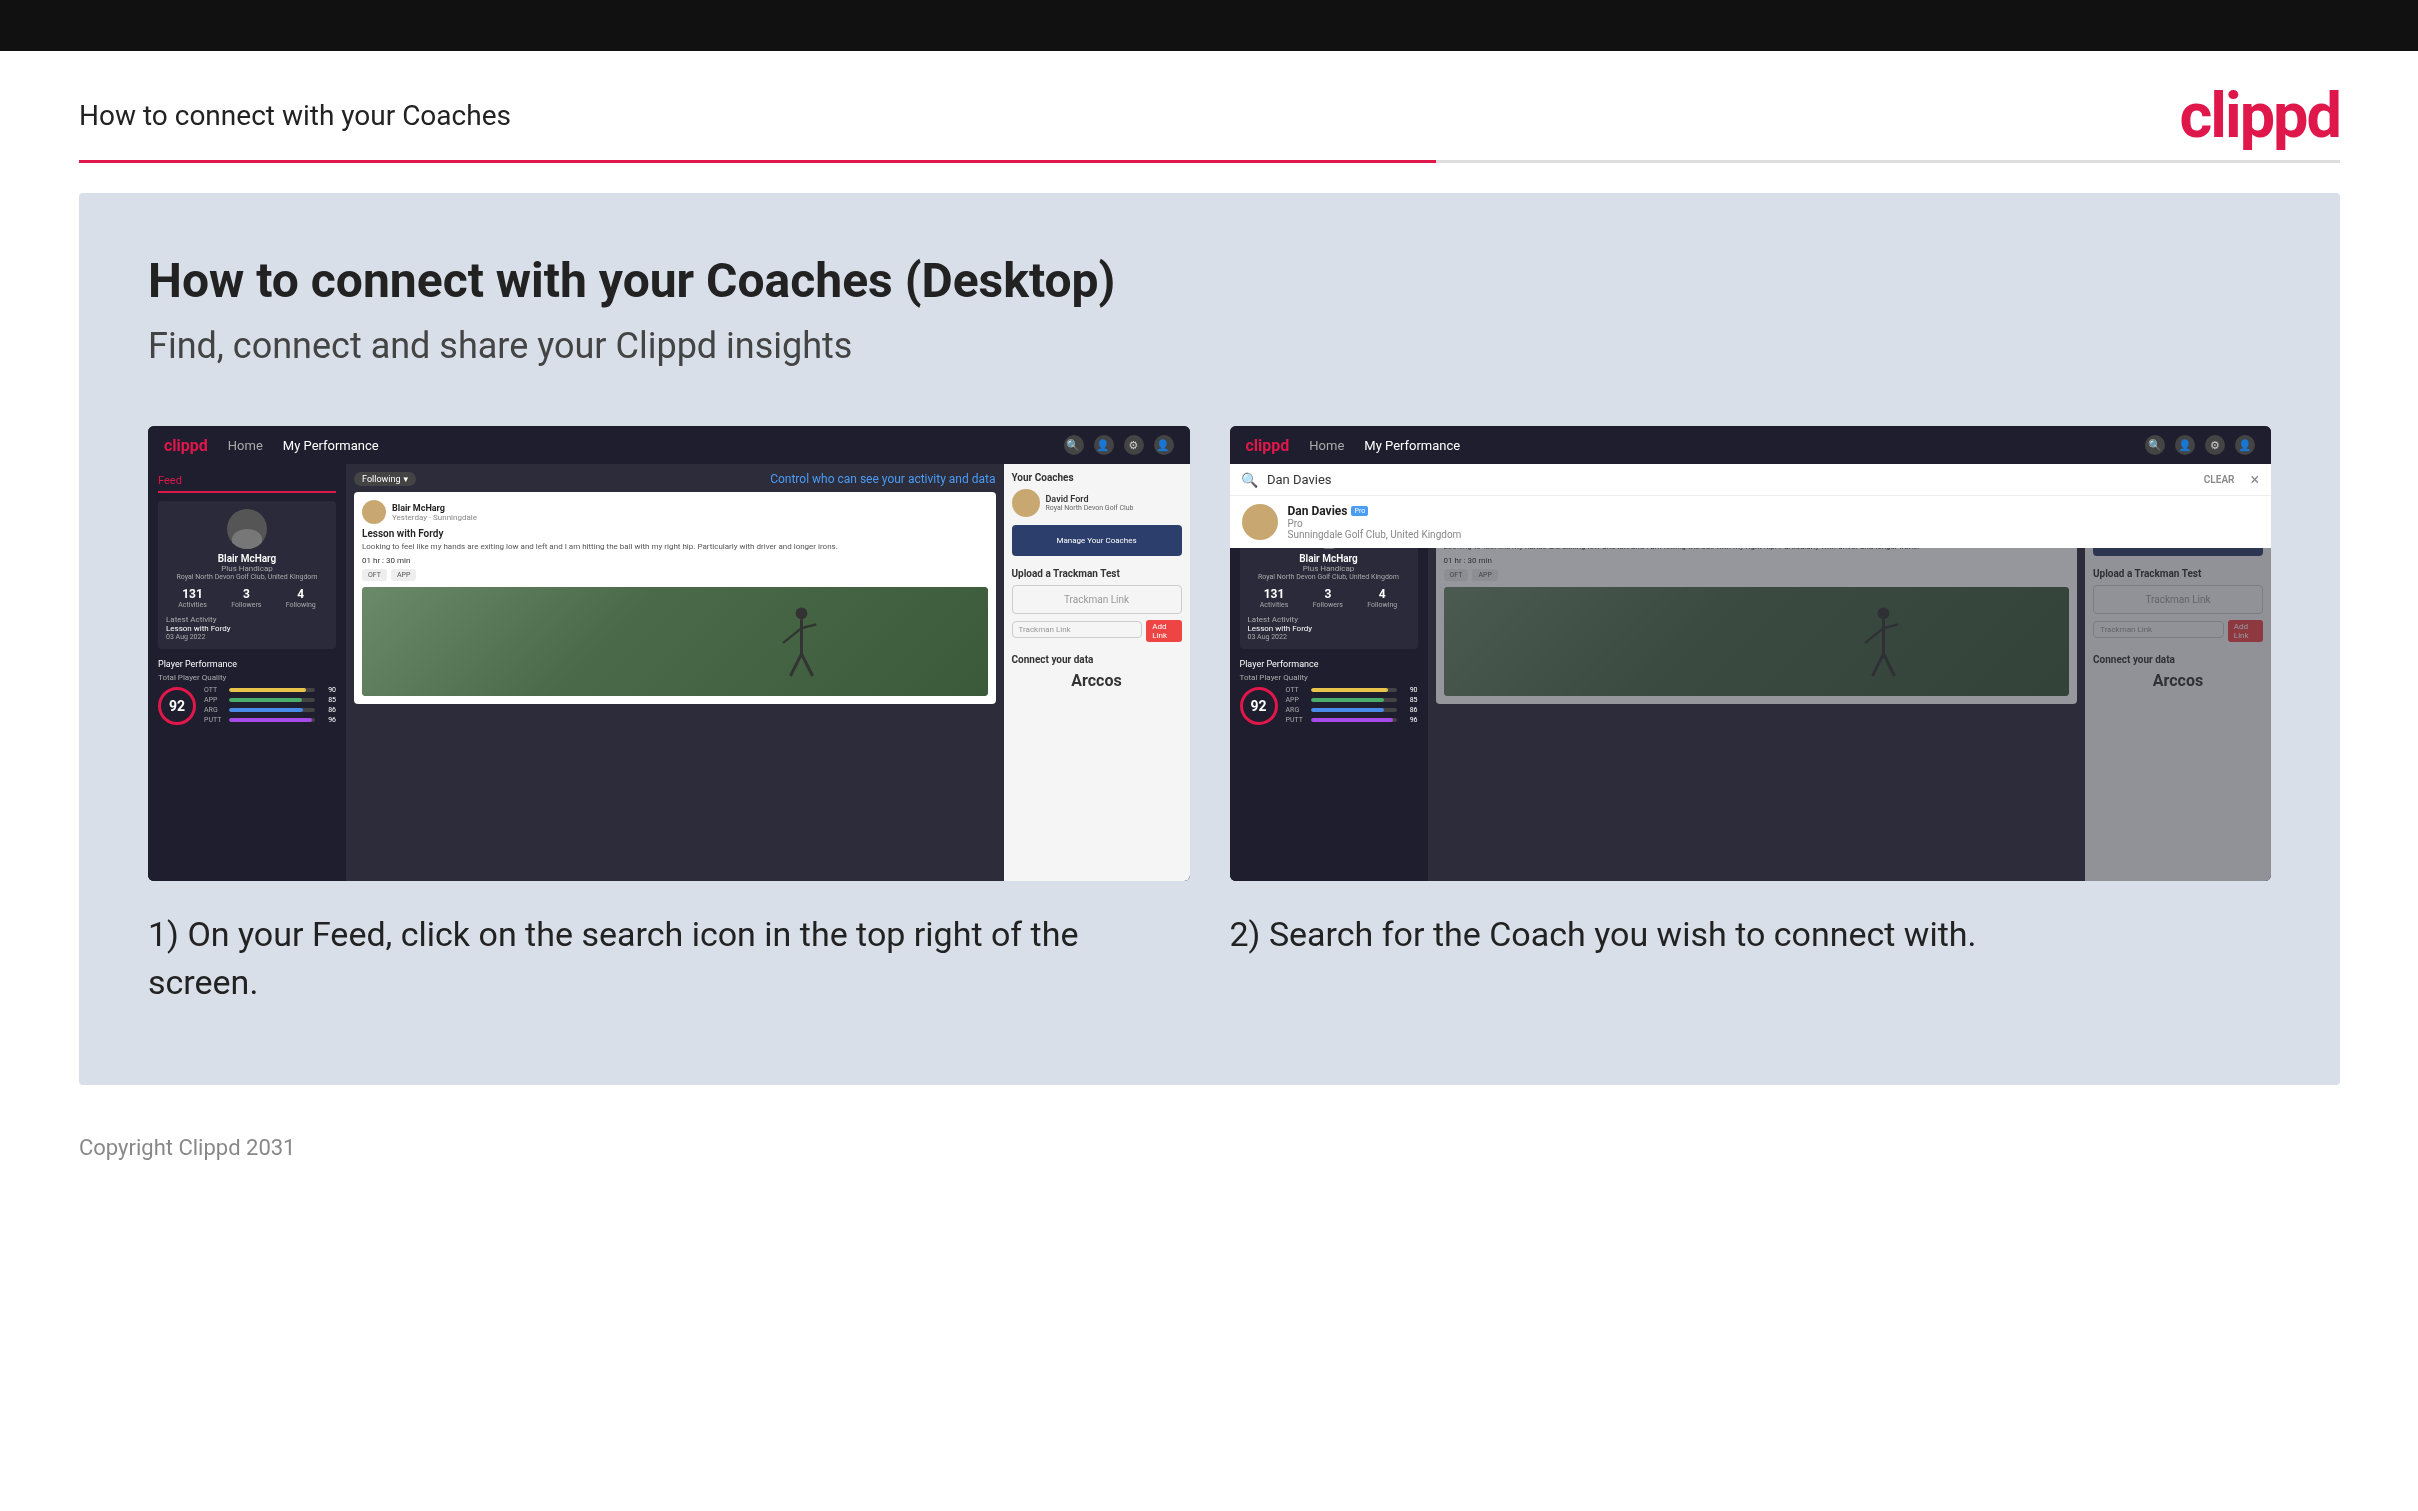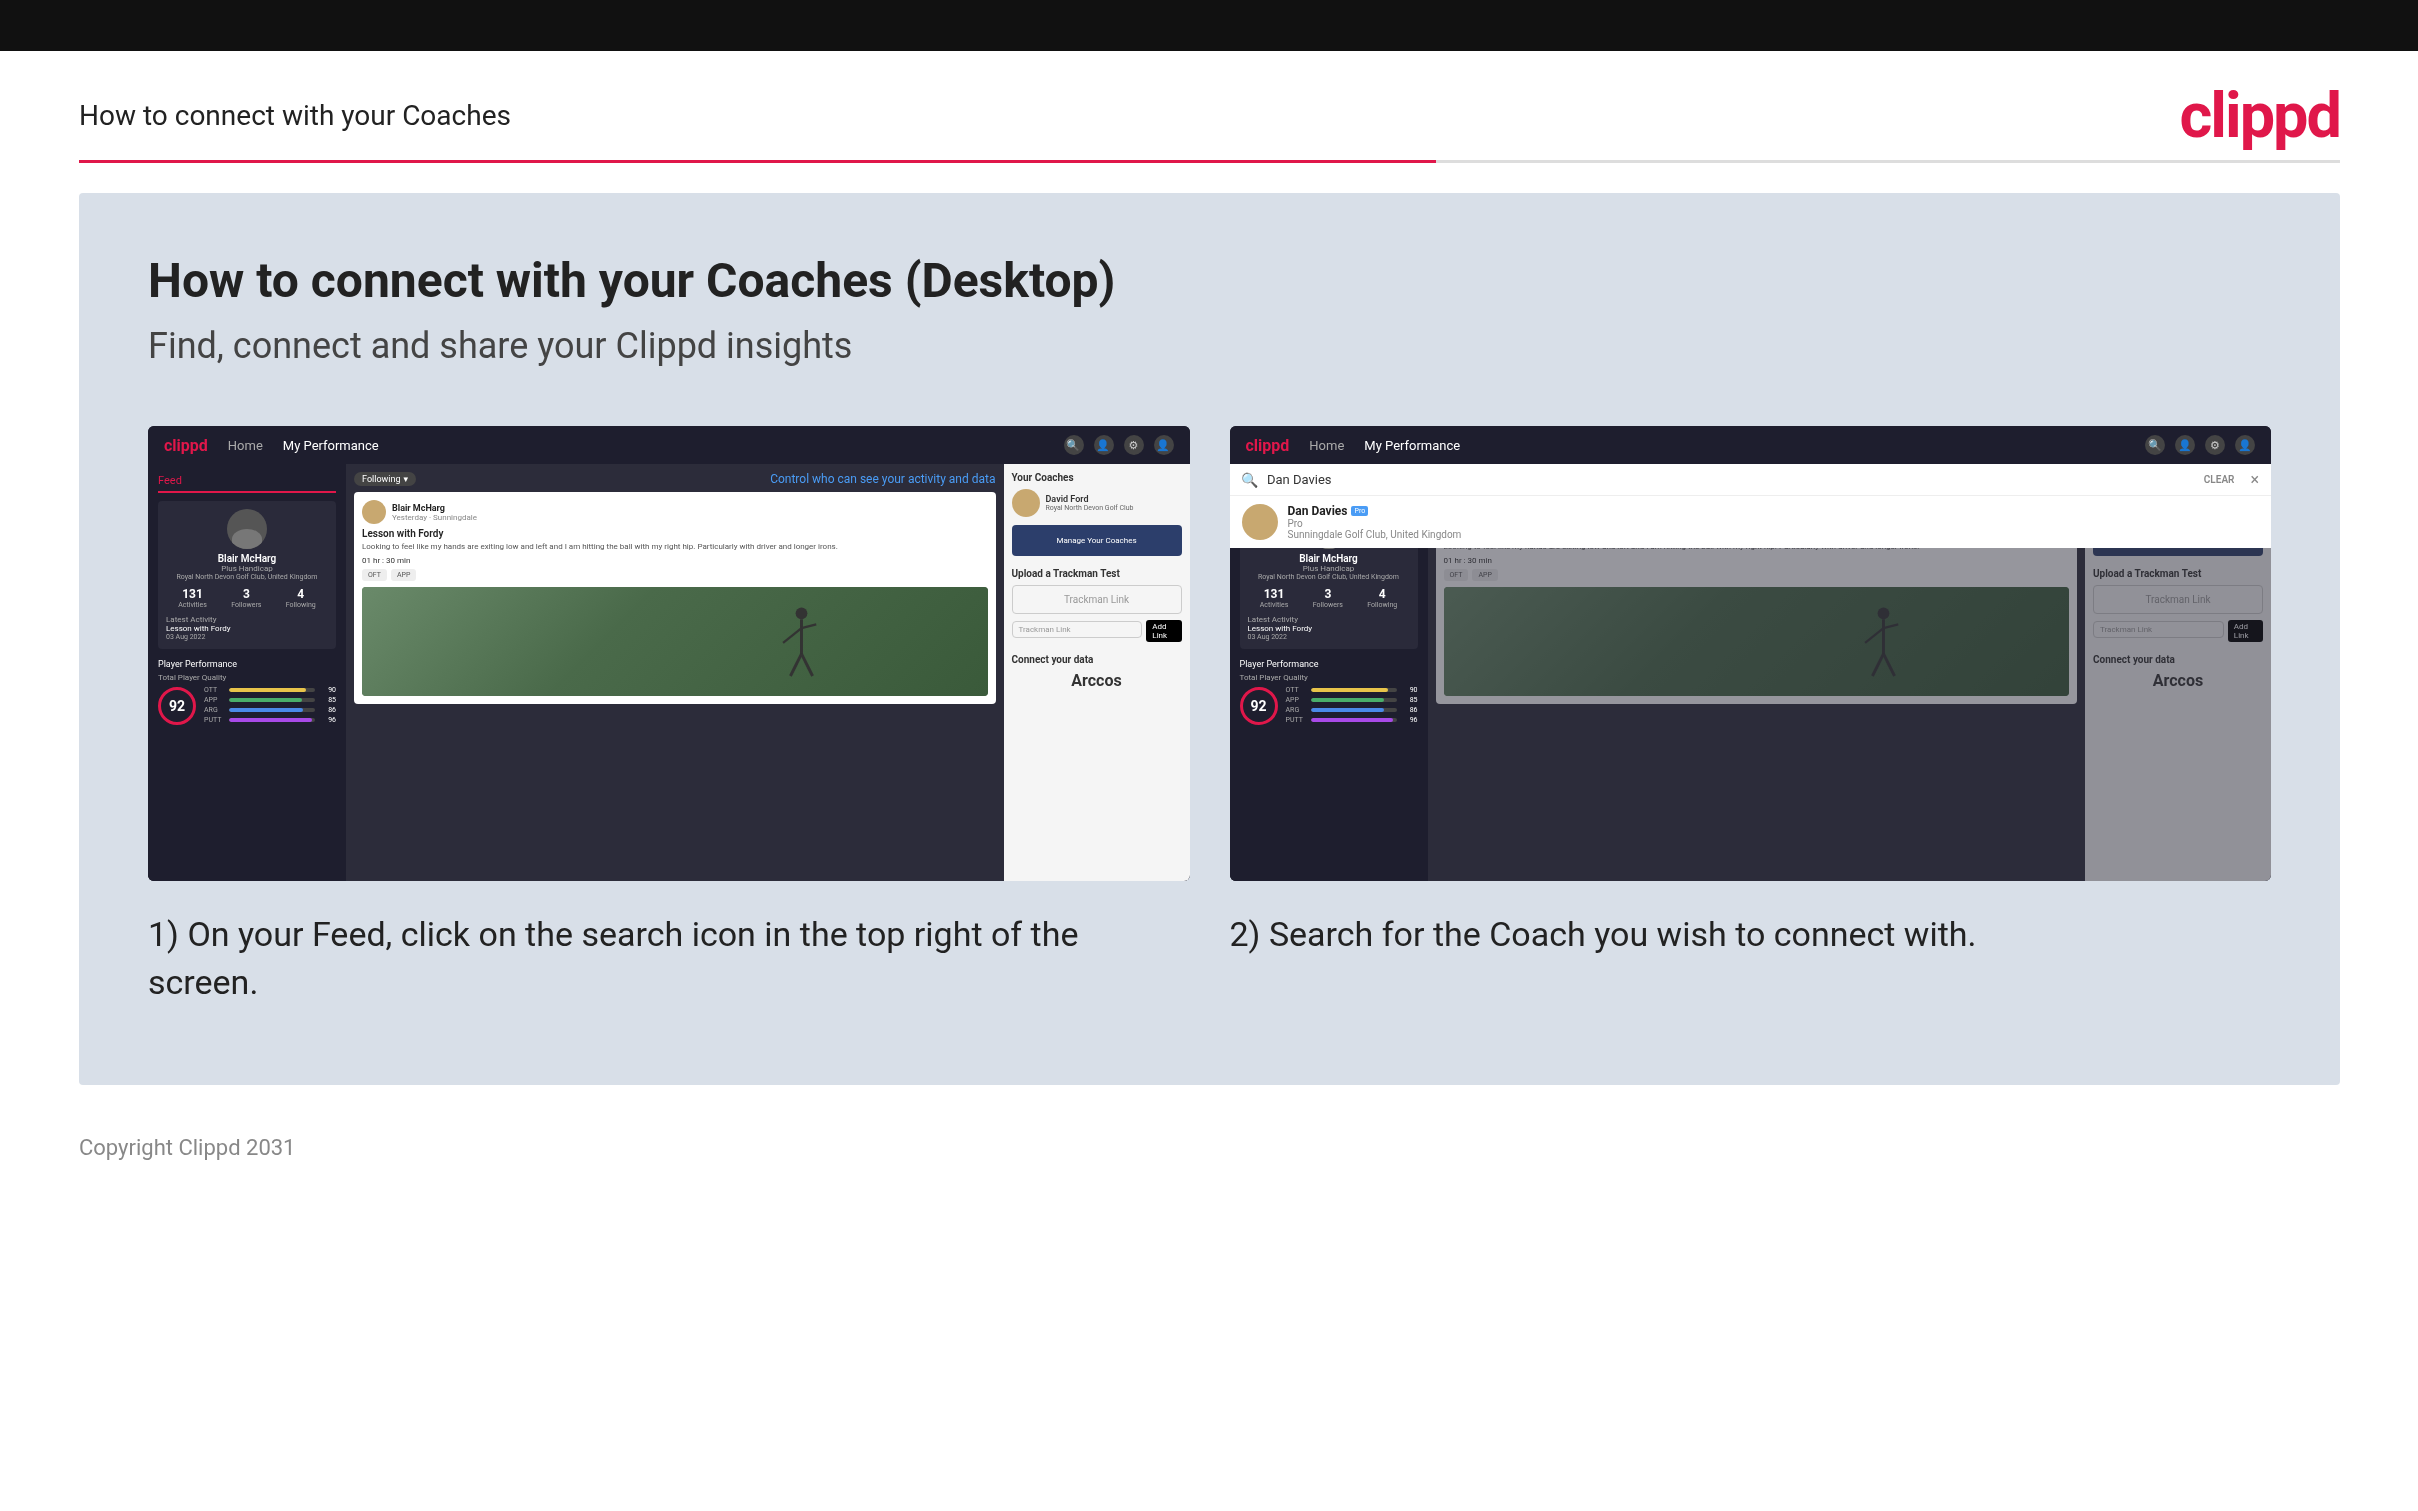--- a/index.html
+++ b/index.html
@@ -494,21 +494,21 @@
       border: 1px solid #ccc;
       border-radius: 4px;
       padding: 3px 6px;
       font-size: 8px;
       color: #999;
       width: 100%;
       margin-bottom: 4px;
     }
 
     .mock-add-link-btn {
-      background: #000000;
+      background: #ef4444;
       color: #fff;
       border-radius: 3px;
       padding: 2px 6px;
       font-size: 8px;
       float: right;
     }
 
     .mock-connect-title {
       font-size: 10px;
       font-weight: 700;

